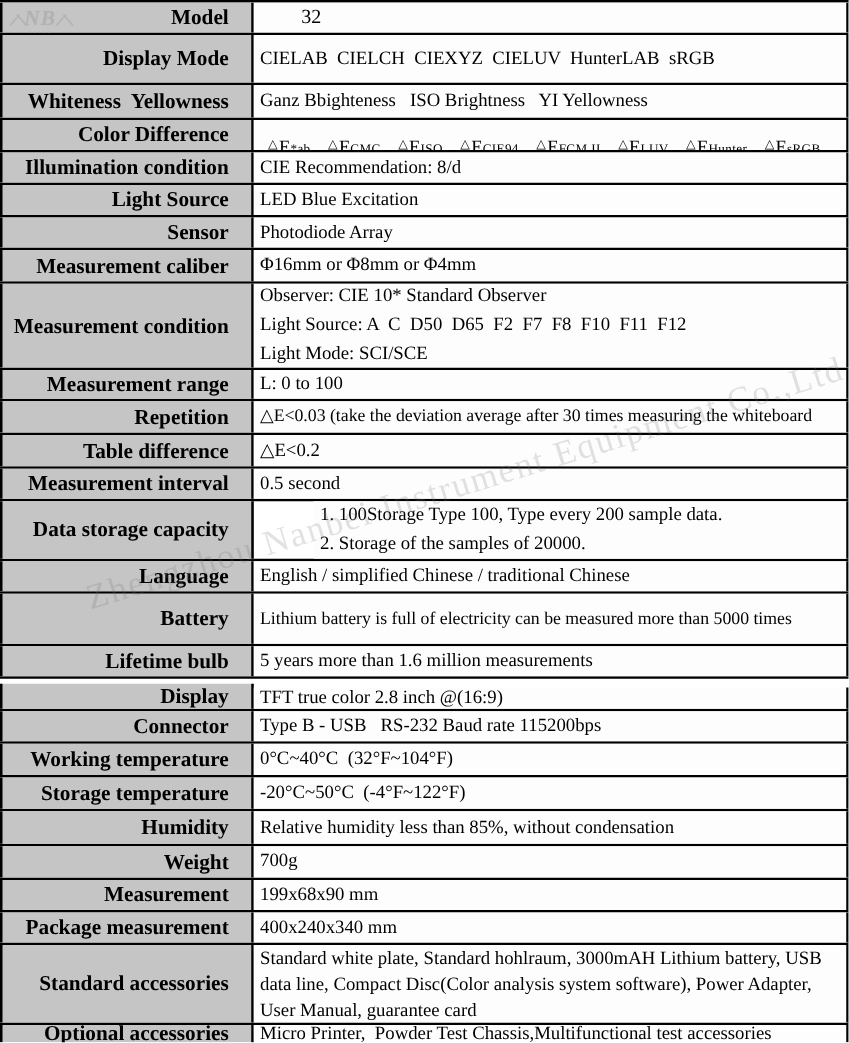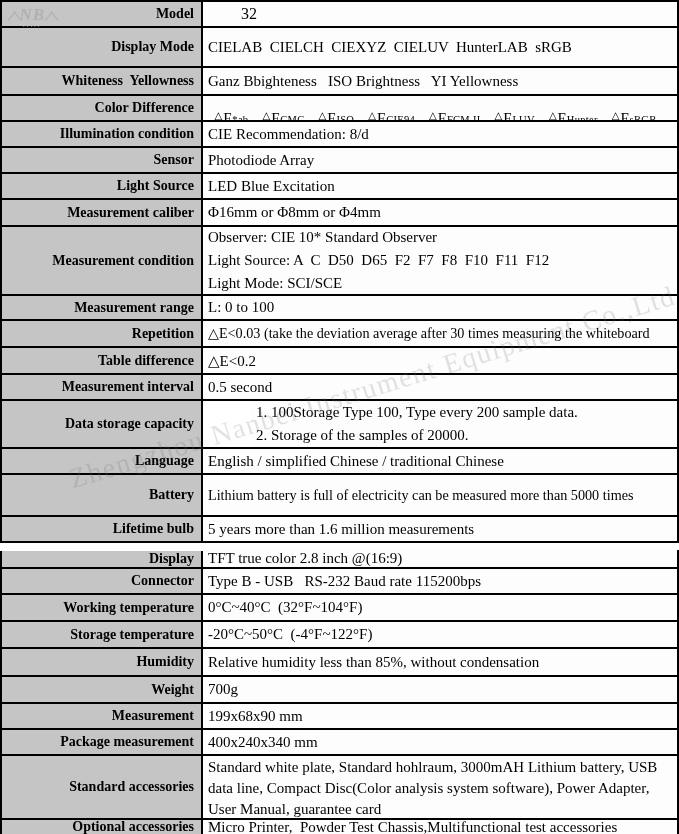--- a/index.html
+++ b/index.html
@@ -22,23 +22,23 @@
   }
   .label-cell{
     box-sizing:border-box;
     width:203px;
     background:#c5c5c5;
     border-left:2px solid #000;
     border-right:2px solid #000;
     display:flex;
     align-items:center;
     justify-content:flex-end;
-    padding-right:7px;
+    padding-right:18px;
     font-weight:bold;
-    font-size:14px;
+    font-size:17px;
     white-space:pre;
     flex:none;
   }
   .value-cell{
     box-sizing:border-box;
     flex:1;
     background:#fdfdfd;
     border-right:2px solid #000;
     display:flex;
     flex-direction:column;
@@ -115,26 +115,26 @@
       </div>
       <div class="row" style="height: 26px;">
         <div class="label-cell">Color Difference</div>
         <div class="value-cell parts"><span class="de-item"><span class="tri">△</span><span class="e">E</span><span class="sub">*ab</span></span><span class="de-item"><span class="tri">△</span><span class="e">E</span><span class="sub">CMC</span></span><span class="de-item"><span class="tri">△</span><span class="e">E</span><span class="sub">ISO</span></span><span class="de-item"><span class="tri">△</span><span class="e">E</span><span class="sub">CIE94</span></span><span class="de-item"><span class="tri">△</span><span class="e">E</span><span class="sub">FCM II</span></span><span class="de-item"><span class="tri">△</span><span class="e">E</span><span class="sub">LUV</span></span><span class="de-item"><span class="tri">△</span><span class="e">E</span><span class="sub">Hunter</span></span><span class="de-item"><span class="tri">△</span><span class="e">E</span><span class="sub">sRGB</span></span></div>
       </div>
       <div class="row" style="height: 26px;">
         <div class="label-cell">Illumination condition</div>
         <div class="value-cell">CIE Recommendation: 8/d</div>
       </div>
       <div class="row" style="height: 26px;">
+        <div class="label-cell">Light Source</div>
+        <div class="value-cell">LED Blue Excitation</div>
+      </div>
+      <div class="row" style="height: 26px;">
         <div class="label-cell">Sensor</div>
         <div class="value-cell">Photodiode Array</div>
-      </div>
-      <div class="row" style="height: 26px;">
-        <div class="label-cell">Light Source</div>
-        <div class="value-cell">LED Blue Excitation</div>
       </div>
       <div class="row" style="height: 27px;">
         <div class="label-cell">Measurement caliber</div>
         <div class="value-cell">Φ16mm or Φ8mm or Φ4mm</div>
       </div>
       <div class="row" style="height: 69px;">
         <div class="label-cell">Measurement condition</div>
         <div class="value-cell"><div class="vline">Observer: CIE 10* Standard Observer</div><div class="vline">Light Source: A  C  D50  D65  F2  F7  F8  F10  F11  F12</div><div class="vline">Light Mode: SCI/SCE</div></div>
       </div>
       <div class="row" style="height: 25px;">

